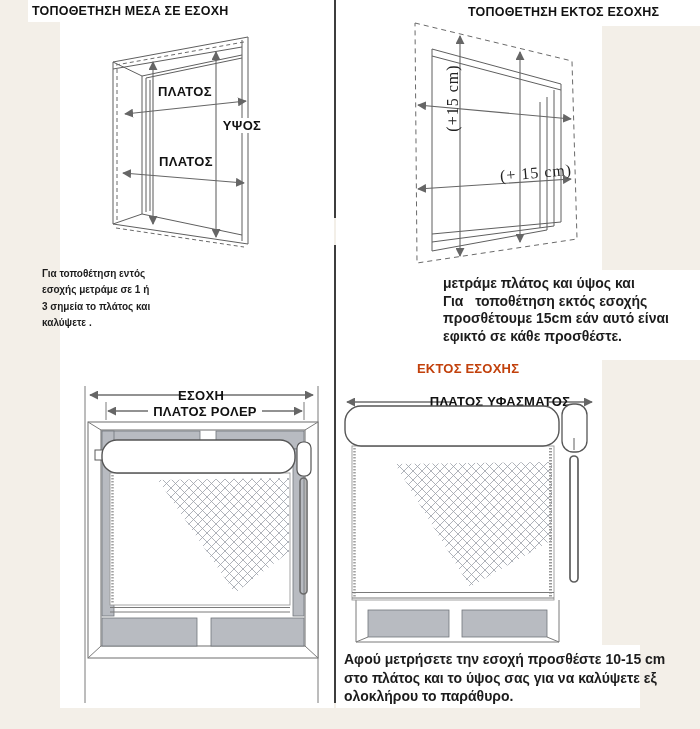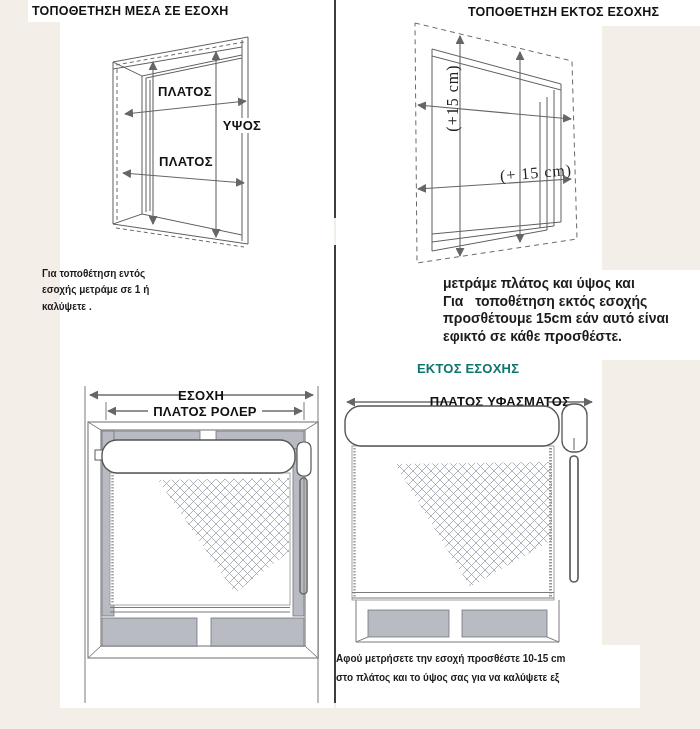--- a/index.html
+++ b/index.html
@@ -11,24 +11,24 @@
   .wp{position:absolute;background:#ffffff;}
   .divider{position:absolute;left:334px;width:2px;background:#3d3d3d;}
   .ttl{
     position:absolute;font-weight:700;font-size:12.5px;color:#111;
     letter-spacing:.2px;white-space:nowrap;
   }
   .note{position:absolute;font-weight:700;color:#1c1c1c;}
   .note div{white-space:pre;}
   .note-tl{left:42px;top:266px;font-size:10px;line-height:16.4px;}
   .note-tr{left:443px;top:275px;font-size:14px;line-height:17.6px;}
-  .note-br{left:336px;top:650px;font-size:10px;line-height:18.6px;}
+  .note-br{left:344px;top:650px;font-size:14px;line-height:18.6px;}
   .heading-br{
     position:absolute;left:417px;top:361px;font-weight:700;font-size:13px;
-    color:#0f766e;letter-spacing:.2px;white-space:nowrap;
+    color:#c2410c;letter-spacing:.2px;white-space:nowrap;
   }
   svg{position:absolute;display:block;}
   svg text{
     font-family:"Liberation Sans",sans-serif;font-weight:700;
     font-size:13px;fill:#111;letter-spacing:.3px;
   }
   svg text.serif{
     font-family:"Liberation Serif","DejaVu Serif",serif;font-weight:400;
     font-size:16px;fill:#222;letter-spacing:1px;
   }
@@ -209,28 +209,30 @@
       <rect class="whitepart" x="4" y="16" width="214" height="40" rx="16"></rect>
       <rect class="whitepart" x="221" y="14" width="25" height="48" rx="11" style="stroke-width:1.3"></rect>
       <path class="ln" d="M233,48 L233,60"></path>
     </g>
     <rect x="229" y="66" width="8" height="126" rx="4" fill="none" stroke="#5e5e5e" stroke-width="1.7"></rect>
   </svg>
 
   <div class="note note-tl">
     <div>Για τοποθέτηση εντός</div>
     <div>εσοχής μετράμε σε 1 ή</div>
+    <div>3 σημεία το πλάτος και</div>
     <div>καλύψετε .</div>
   </div>
 
   <div class="note note-tr">
     <div>μετράμε πλάτος και ύψος και</div>
     <div>Για   τοποθέτηση εκτός εσοχής</div>
     <div>προσθέτουμε 15cm εάν αυτό είναι</div>
     <div>εφικτό σε κάθε προσθέστε.</div>
   </div>
 
   <div class="note note-br">
     <div>Αφού μετρήσετε την εσοχή προσθέστε 10-15 cm</div>
     <div>στο πλάτος και το ύψος σας για να καλύψετε εξ</div>
+    <div>ολοκλήρου το παράθυρο.</div>
   </div>
 
 </div>
 
 </body></html>

